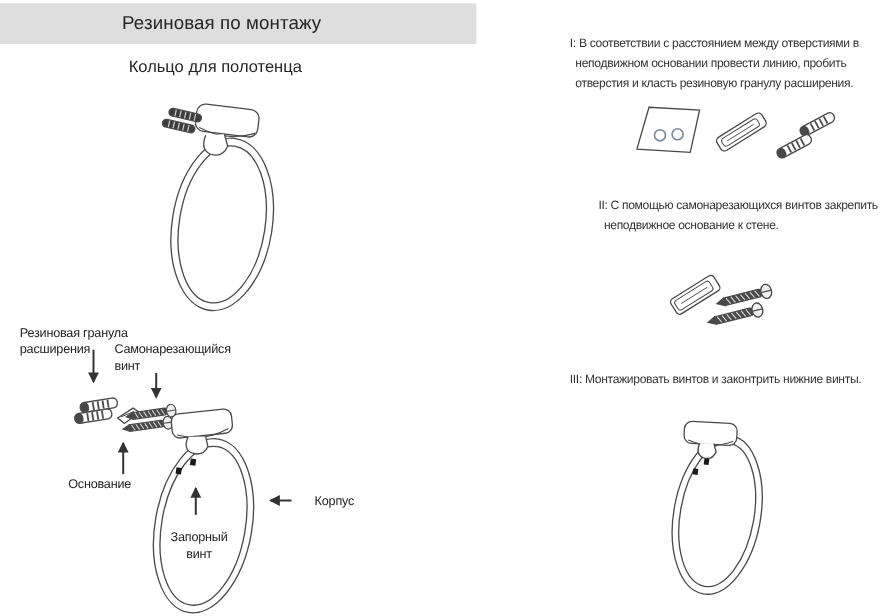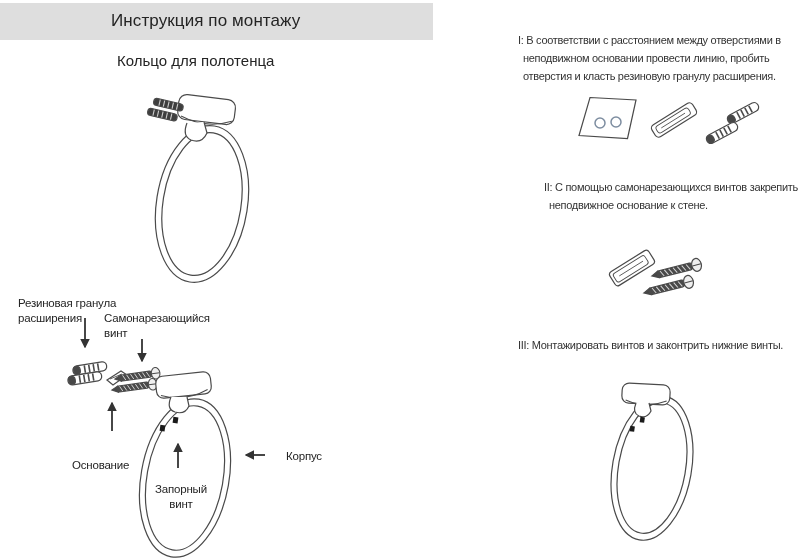--- a/index.html
+++ b/index.html
@@ -11,37 +11,37 @@
   .abs{position:absolute;}
   #header-band{left:0;top:3px;width:433px;height:37px;background:#dedede;}
   #page-title{left:111px;top:11px;font-size:17px;letter-spacing:.1px;color:#242424;}
   #page-subtitle{left:117px;top:52px;font-size:15px;color:#242424;}
   .plabel{
     font-size:11.5px;line-height:15px;letter-spacing:-.2px;
     white-space:pre-line;color:#242424;
   }
   #label-rubber{left:18px;top:296px;}
   #label-selfscrew{left:104px;top:311px;width:106px;text-align:left;}
-  #label-base{left:72px;top:434px;margin-top:24px;}
+  #label-base{left:62px;top:434px;}
   #label-lock{left:152px;top:482px;width:58px;text-align:center;}
   #label-body{left:286px;top:449px;}
   .step{
     font-size:11px;line-height:18px;letter-spacing:-.3px;color:#333;
     white-space:pre;padding-left:5px;text-indent:-5px;
   }
   #step-1{left:518px;top:31px;}
   #step-2{left:544px;top:178px;}
   #step-3{left:518px;top:336px;}
   #diagram-canvas{left:0;top:0;}
 </style>
 </head>
 <body>
 
 <div class="abs" id="header-band"></div>
-<div class="abs" id="page-title">Инструкция по монтажу</div>
+<div class="abs" id="page-title">Резиновая по монтажу</div>
 <div class="abs" id="page-subtitle">Кольцо для полотенца</div>
 
 <div class="abs plabel" id="label-rubber">Резиновая гранула
 расширения</div>
 <div class="abs plabel" id="label-selfscrew">Самонарезающийся
 винт</div>
 <div class="abs plabel" id="label-base">Основание</div>
 <div class="abs plabel" id="label-lock">Запорный
 винт</div>
 <div class="abs plabel" id="label-body">Корпус</div>

